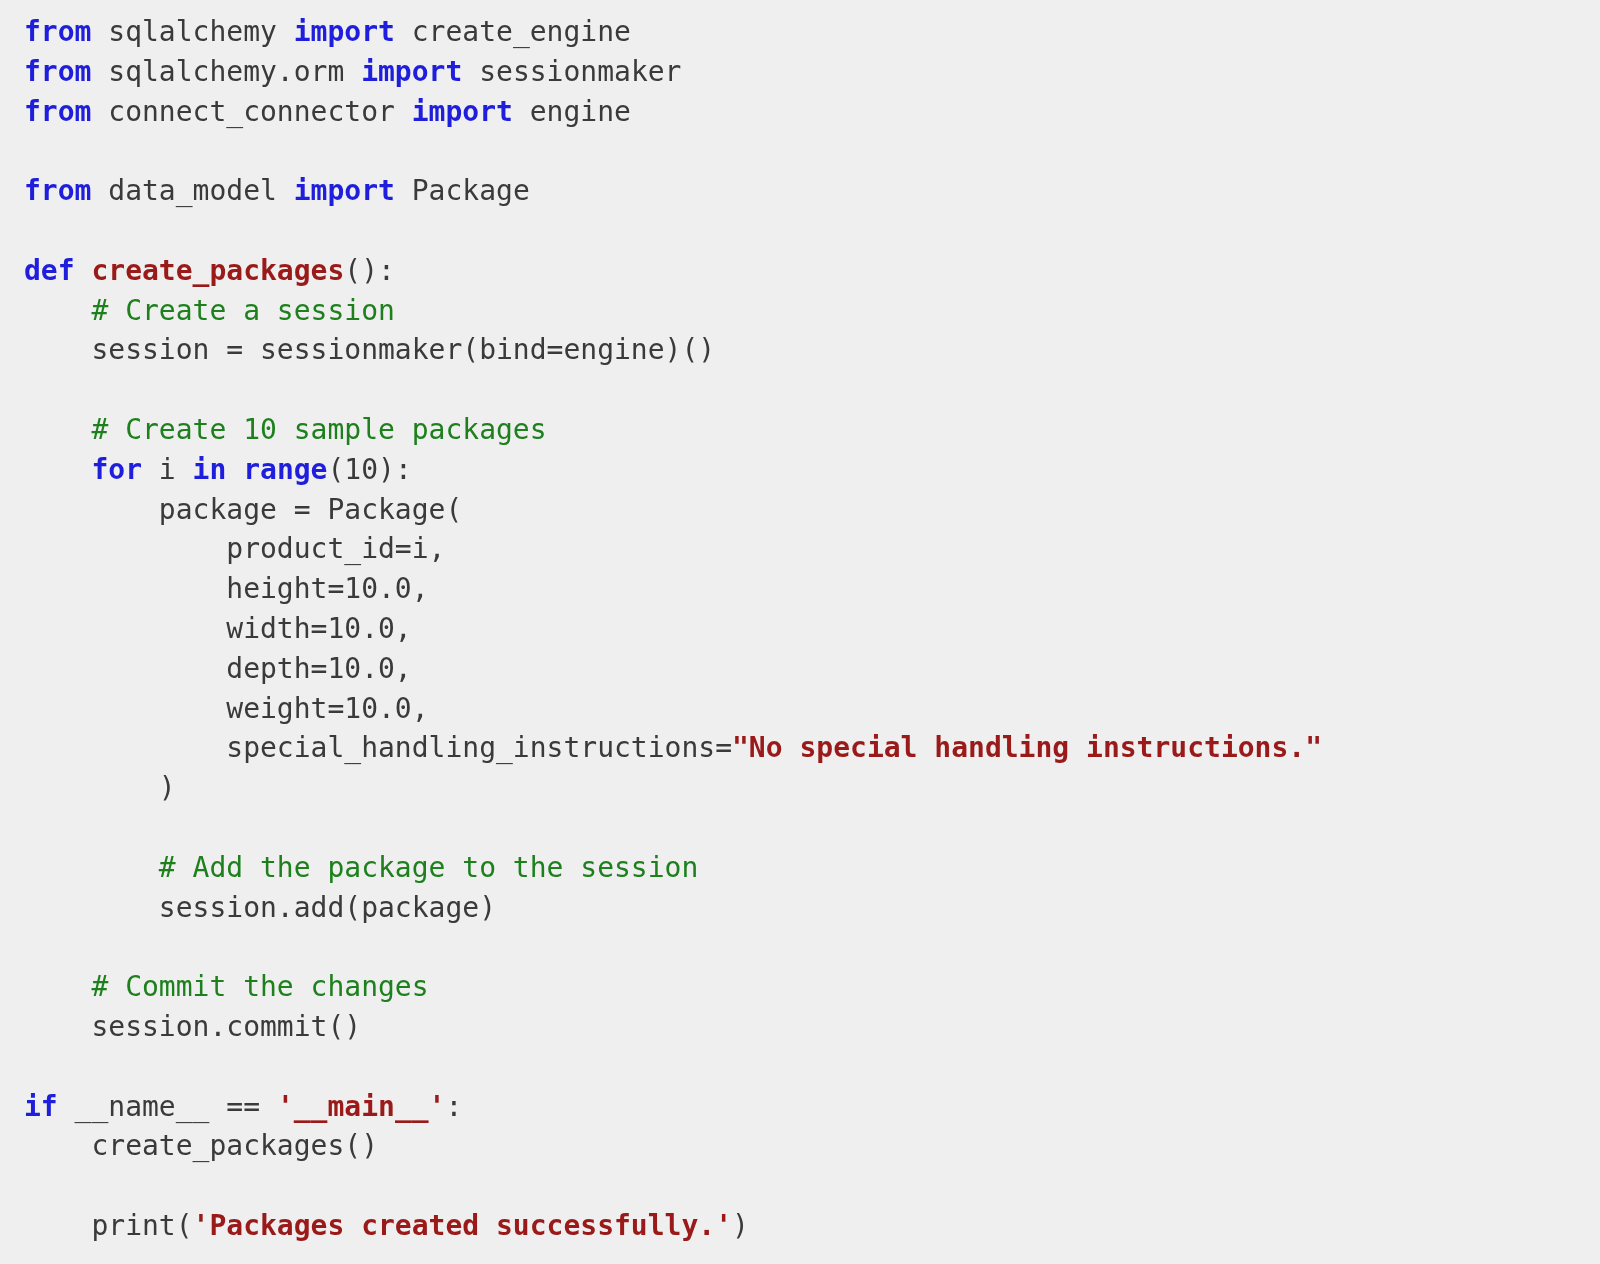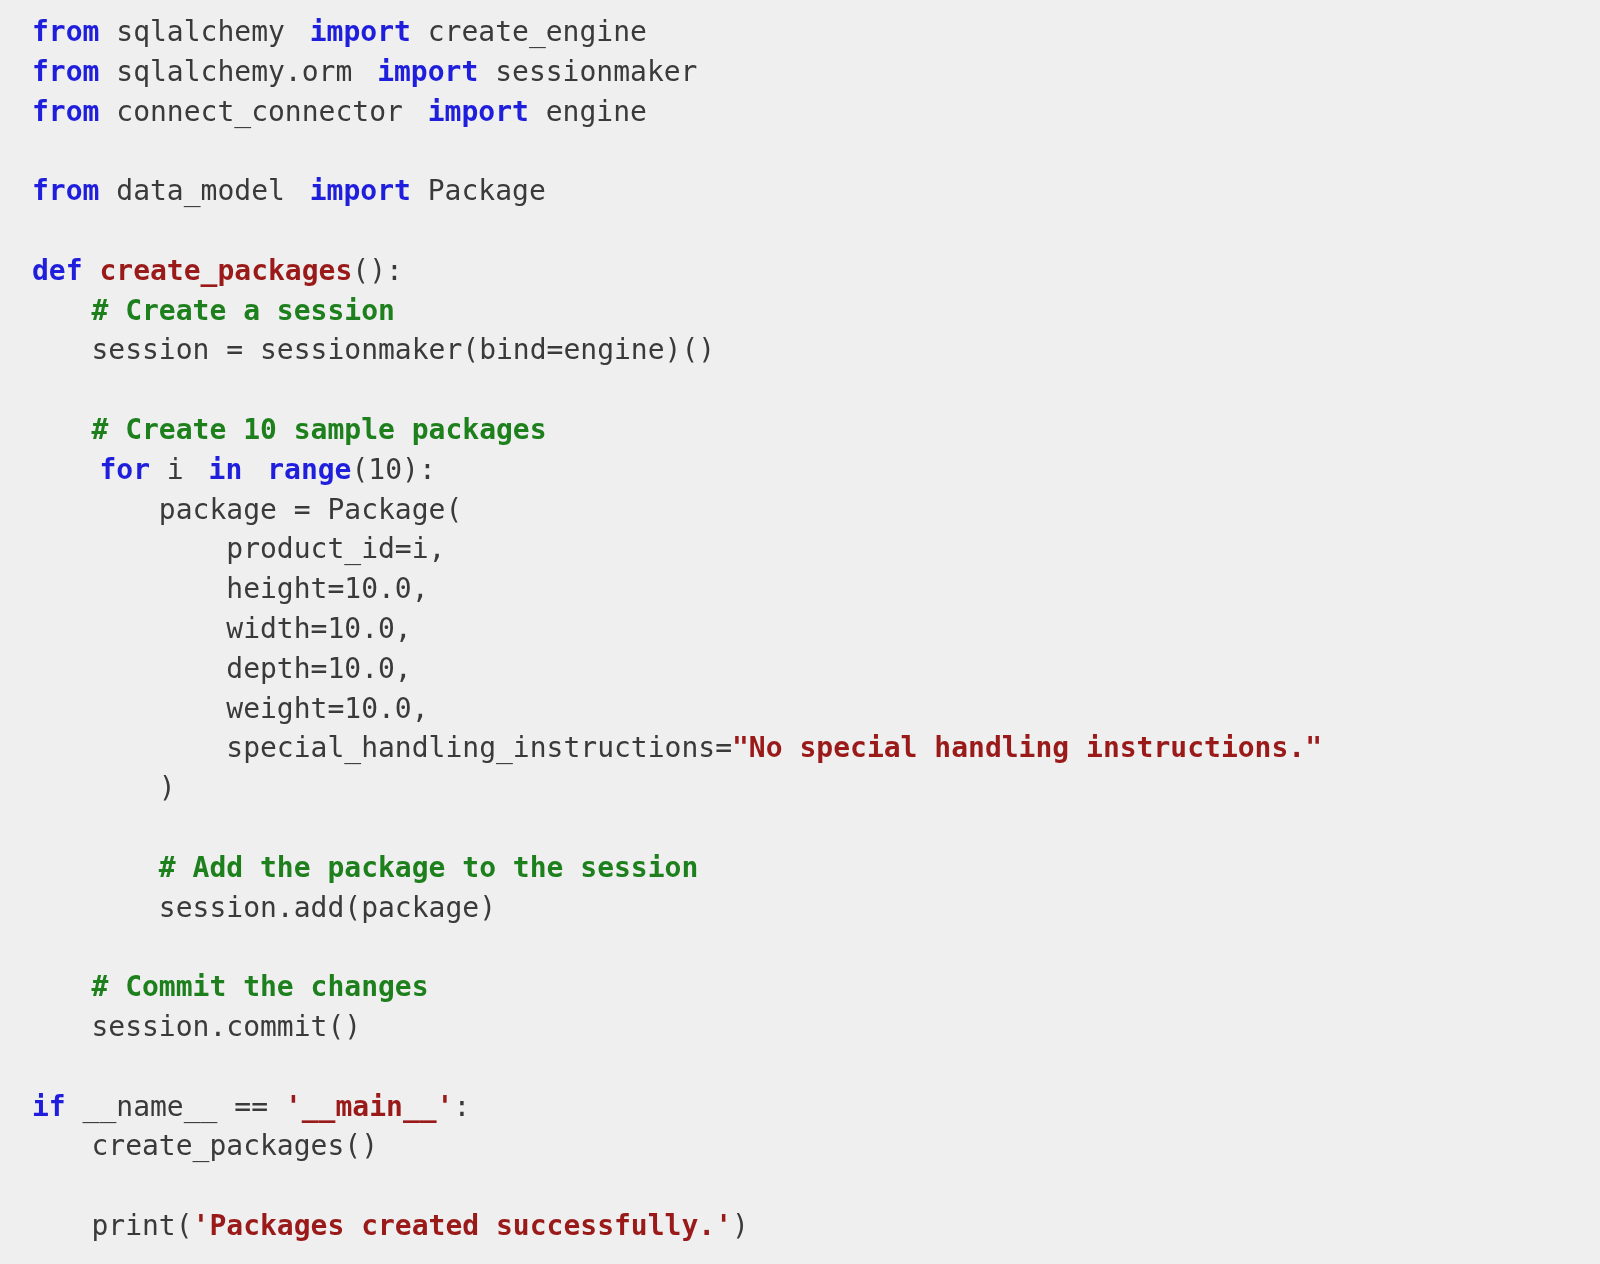--- a/index.html
+++ b/index.html
@@ -26,22 +26,22 @@
     font-family: "DejaVu Sans Mono", "Liberation Mono", monospace;
     font-size: 28px;
     line-height: 39.8px;
     white-space: pre;
     color: var(--plain);
   }
   .code-line {
     height: 39.8px;
   }
   .tok-plain    { color: var(--plain); font-weight: normal; text-align: center; }
-  .tok-keyword  { color: var(--kw);    font-weight: bold; margin-left: 8px; }
-  .tok-comment  { color: var(--com);   font-weight: bold; }
+  .tok-keyword  { color: var(--kw);    font-weight: bold; }
+  .tok-comment  { color: var(--com);   font-weight: normal; }
   .tok-string   { color: var(--str);   font-weight: bold; }
   .tok-function { color: var(--str);   font-weight: bold; text-align: center; }
 </style>
 </head>
 <body>
 
 <main class="code-editor">
   <pre class="code-block" id="code-block"><div class="code-line"><span class="tok-keyword">from</span><span class="tok-plain"> sqlalchemy </span><span class="tok-keyword">import</span><span class="tok-plain"> create_engine</span></div><div class="code-line"><span class="tok-keyword">from</span><span class="tok-plain"> sqlalchemy.orm </span><span class="tok-keyword">import</span><span class="tok-plain"> sessionmaker</span></div><div class="code-line"><span class="tok-keyword">from</span><span class="tok-plain"> connect_connector </span><span class="tok-keyword">import</span><span class="tok-plain"> engine</span></div><div class="code-line">&nbsp;</div><div class="code-line"><span class="tok-keyword">from</span><span class="tok-plain"> data_model </span><span class="tok-keyword">import</span><span class="tok-plain"> Package</span></div><div class="code-line">&nbsp;</div><div class="code-line"><span class="tok-keyword">def</span><span class="tok-plain"> </span><span class="tok-function">create_packages</span><span class="tok-plain">():</span></div><div class="code-line"><span class="tok-plain">    </span><span class="tok-comment"># Create a session</span></div><div class="code-line"><span class="tok-plain">    session = sessionmaker(bind=engine)()</span></div><div class="code-line">&nbsp;</div><div class="code-line"><span class="tok-plain">    </span><span class="tok-comment"># Create 10 sample packages</span></div><div class="code-line"><span class="tok-plain">    </span><span class="tok-keyword">for</span><span class="tok-plain"> i </span><span class="tok-keyword">in</span><span class="tok-plain"> </span><span class="tok-keyword">range</span><span class="tok-plain">(10):</span></div><div class="code-line"><span class="tok-plain">        package = Package(</span></div><div class="code-line"><span class="tok-plain">            product_id=i,</span></div><div class="code-line"><span class="tok-plain">            height=10.0,</span></div><div class="code-line"><span class="tok-plain">            width=10.0,</span></div><div class="code-line"><span class="tok-plain">            depth=10.0,</span></div><div class="code-line"><span class="tok-plain">            weight=10.0,</span></div><div class="code-line"><span class="tok-plain">            special_handling_instructions=</span><span class="tok-string">"No special handling instructions."</span></div><div class="code-line"><span class="tok-plain">        )</span></div><div class="code-line">&nbsp;</div><div class="code-line"><span class="tok-plain">        </span><span class="tok-comment"># Add the package to the session</span></div><div class="code-line"><span class="tok-plain">        session.add(package)</span></div><div class="code-line">&nbsp;</div><div class="code-line"><span class="tok-plain">    </span><span class="tok-comment"># Commit the changes</span></div><div class="code-line"><span class="tok-plain">    session.commit()</span></div><div class="code-line">&nbsp;</div><div class="code-line"><span class="tok-keyword">if</span><span class="tok-plain"> __name__ == </span><span class="tok-string">'__main__'</span><span class="tok-plain">:</span></div><div class="code-line"><span class="tok-plain">    create_packages()</span></div><div class="code-line">&nbsp;</div><div class="code-line"><span class="tok-plain">    print(</span><span class="tok-string">'Packages created successfully.'</span><span class="tok-plain">)</span></div></pre>
 </main>
 

